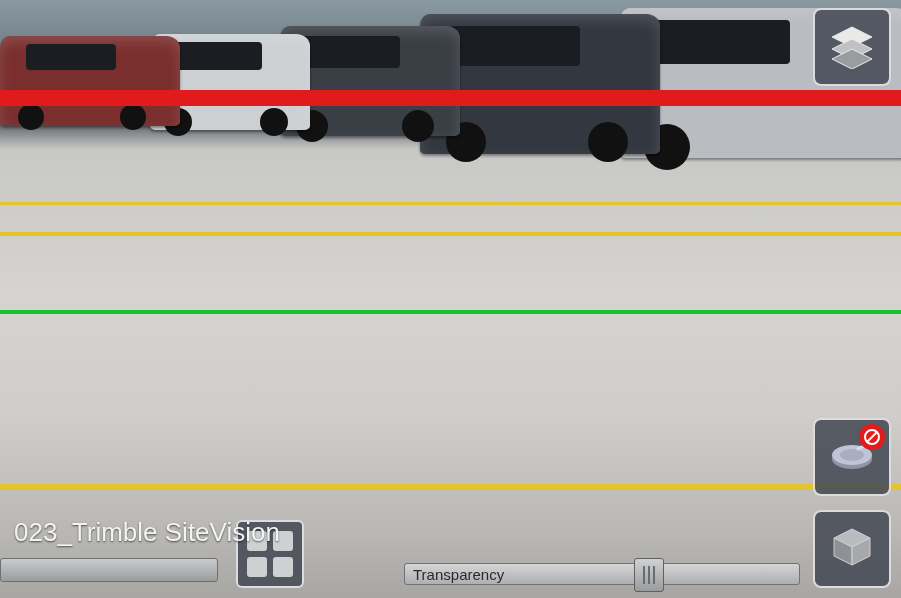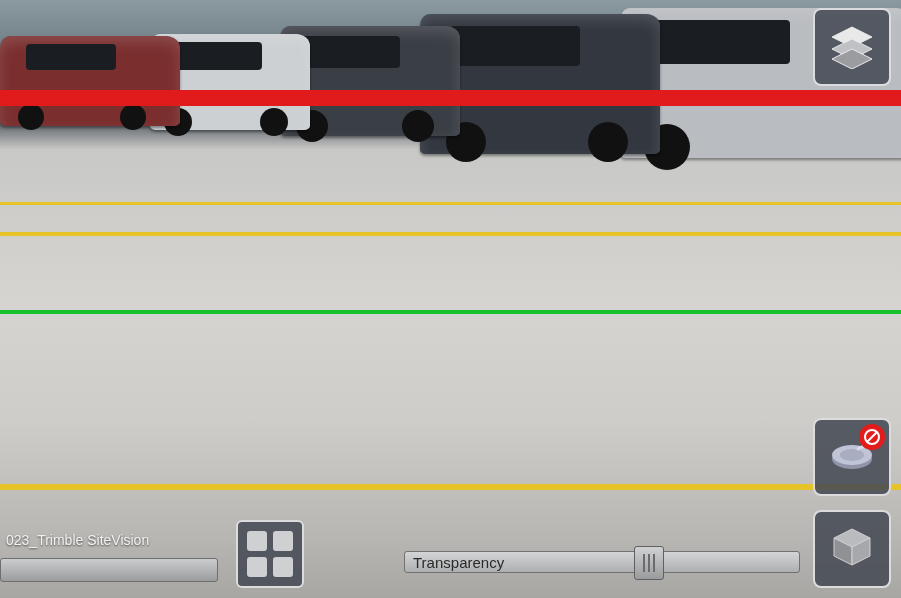--- a/index.html
+++ b/index.html
@@ -109,45 +109,45 @@
     gap: 6px;
   }
   .grid-btn .tile {
     background: #cfd0d2;
     border-radius: 3px;
   }
 
   
   .model-label {
     position: absolute;
-    left: 4px; bottom: 50px;
+    left: 12px; bottom: 50px;
     color: #f3f3f3;
-    font-size: 14px;
+    font-size: 26px;
     font-weight: 400;
     text-shadow: 0 1px 2px rgba(0,0,0,.6);
     padding-left: 2px;
     pointer-events: none;
   }
   
   .model-bar {
     position: absolute;
     left: 0; bottom: 16px;
     width: 218px; height: 24px;
     background: linear-gradient(to bottom, #cbccce, #9b9c9e);
     border: 1px solid #6d6e70;
     border-radius: 3px;
   }
 
   
   .slider-wrap {
     position: absolute;
-    left: 404px; bottom: 25px;
+    left: 404px; bottom: 8px;
     width: 396px; height: 32px;
     display: flex;
-    align-items: flex-end;
+    align-items: center;
   }
   .slider-track {
     position: relative;
     flex: 1;
     height: 22px;
     background: linear-gradient(to bottom, #d4d5d6, #aeafb1);
     border: 1px solid #707173;
     border-radius: 3px;
   }
   .slider-label {

